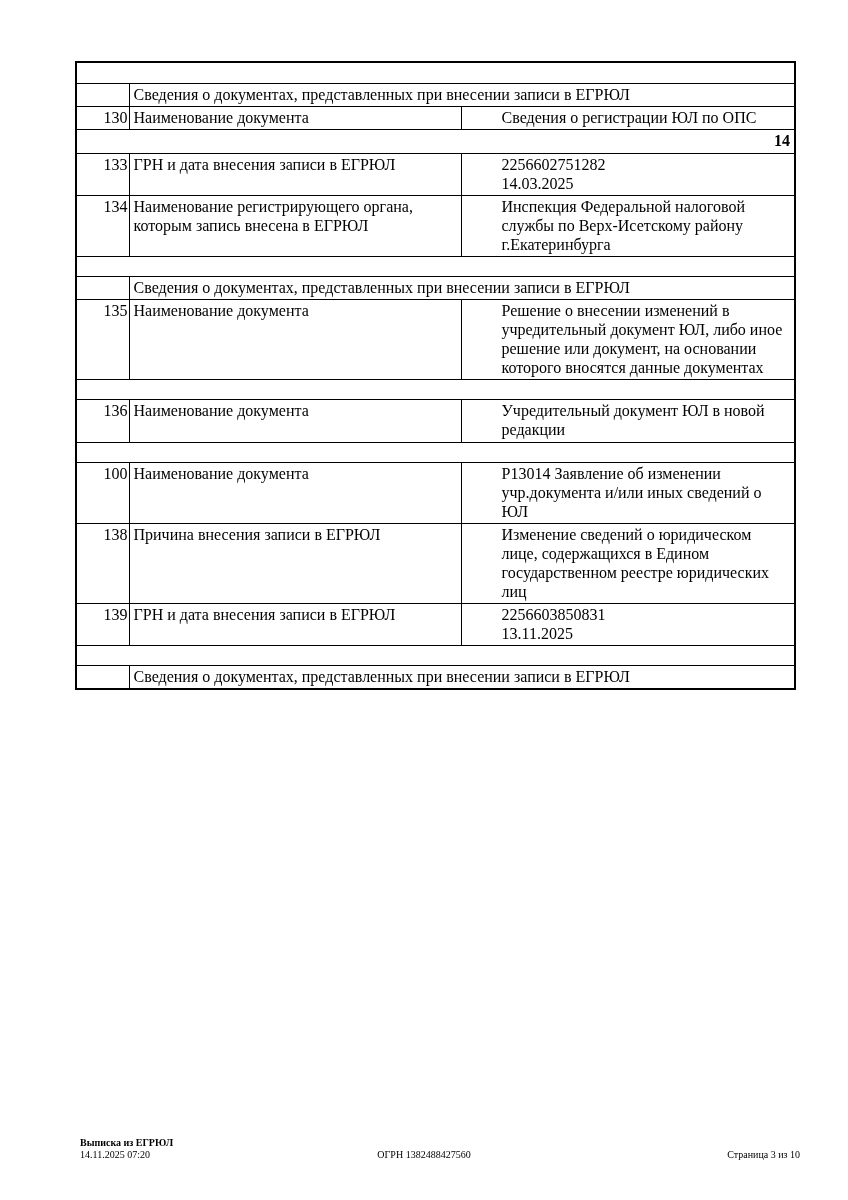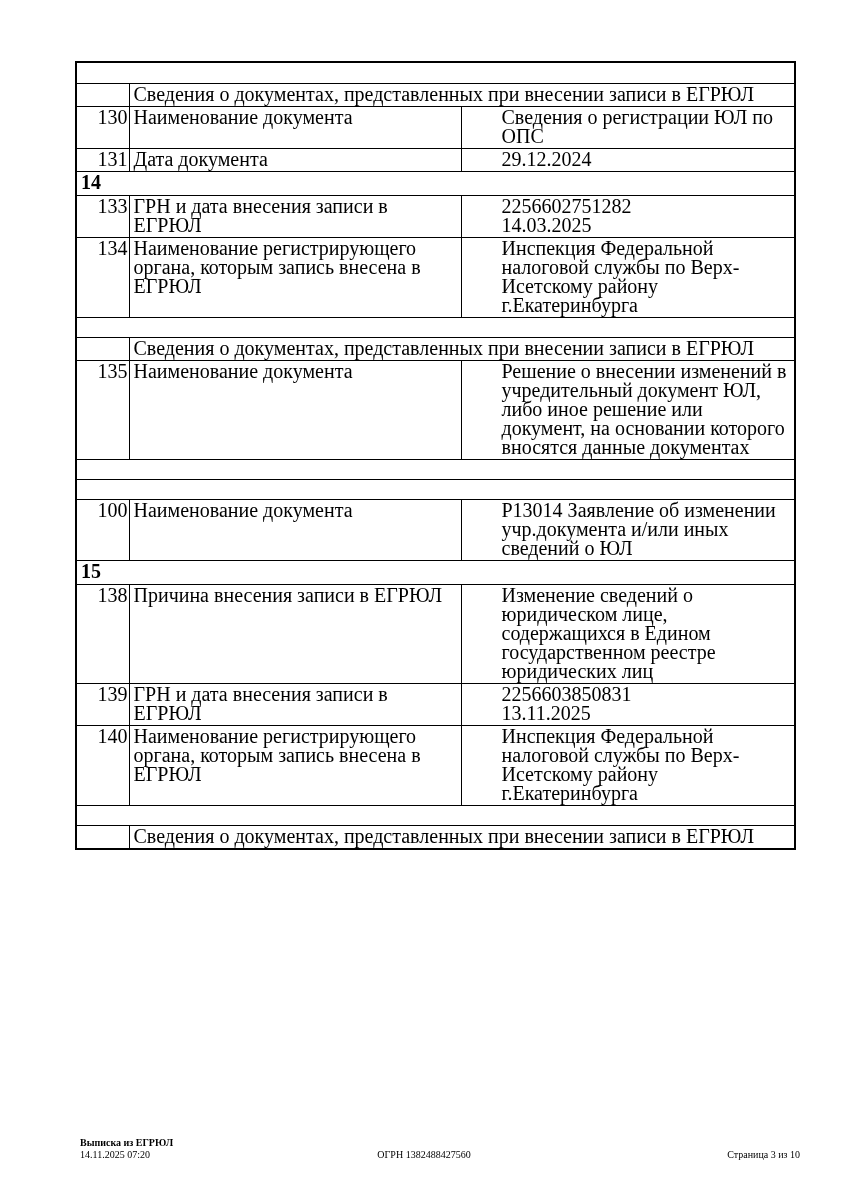--- a/index.html
+++ b/index.html
@@ -16,36 +16,36 @@
   .doc-table {
     position: absolute;
     left: 75px; top: 61px;
     width: 719px;
     border-collapse: collapse;
     table-layout: fixed;
     border: 2px solid #000;
   }
   .doc-table td {
     border: 1px solid #000;
-    font-size: 20px;
+    font-size: 16px;
     line-height: 19px;
     padding: 1px 4px 2px 4px;
     vertical-align: top;
     overflow: hidden;
     margin-top: 8px;
   }
   .col-num   { width: 53px; }
   .col-label { width: 332px; }
   .col-value { width: 334px; }
   td.cell-num { text-align: right; padding-left: 1px; padding-right: 1px; }
   td.cell-value { white-space: pre-line; padding-left: 40px; }
   tr.spacer-row td { height: 20px; padding: 0; }
   tr.top-spacer-row td { height: 21px; padding: 0; }
   tr.section-row td {
-    text-align: left;
+    text-align: right;
     font-weight: bold;
     height: 24px;
   }
   tr.group-header-row td { height: 22px; }
   tr.tall-bottom td { height: 76px; }
   tr.pad-bottom td { height: 43px; }
 
   .footer {
     position: absolute;
     left: 0; top: 1137px;
@@ -84,25 +84,20 @@
       <td class="cell-num"></td>
       <td colspan="2">Сведения о документах, представленных при внесении записи в ЕГРЮЛ</td>
     </tr>
 
     <tr>
       <td class="cell-num">130</td>
       <td class="cell-label">Наименование документа</td>
       <td class="cell-value">Сведения о регистрации ЮЛ по ОПС</td>
     </tr>
 
-    <tr>
-      <td class="cell-num">131</td>
-      <td class="cell-label">Дата документа</td>
-      <td class="cell-value">29.12.2024</td>
-    </tr>
 
     <tr class="section-row">
       <td colspan="3">14</td>
     </tr>
 
 
     <tr>
       <td class="cell-num">133</td>
       <td class="cell-label">ГРН и дата внесения записи в ЕГРЮЛ</td>
       <td class="cell-value">2256602751282
@@ -127,53 +122,50 @@
     <tr class="tall-bottom">
       <td class="cell-num">135</td>
       <td class="cell-label">Наименование документа</td>
       <td class="cell-value">Решение о внесении изменений в учредительный документ ЮЛ, либо иное решение или документ, на основании которого вносятся данные документах</td>
     </tr>
 
     <tr class="spacer-row">
       <td colspan="3"></td>
     </tr>
 
+    <tr class="pad-bottom">
+      <td class="cell-num">136</td>
+      <td class="cell-label">Наименование документа</td>
+      <td class="cell-value">Учредительный документ ЮЛ в новой редакции</td>
+    </tr>
 
     <tr class="spacer-row">
       <td colspan="3"></td>
     </tr>
 
     <tr>
       <td class="cell-num">100</td>
       <td class="cell-label">Наименование документа</td>
       <td class="cell-value">Р13014 Заявление об изменении учр.документа и/или иных сведений о ЮЛ</td>
     </tr>
 
-    <tr class="section-row">
-      <td colspan="3">15</td>
-    </tr>
 
     <tr>
       <td class="cell-num">138</td>
       <td class="cell-label">Причина внесения записи в ЕГРЮЛ</td>
       <td class="cell-value">Изменение сведений о юридическом лице, содержащихся в Едином государственном реестре юридических лиц</td>
     </tr>
 
     <tr>
       <td class="cell-num">139</td>
       <td class="cell-label">ГРН и дата внесения записи в ЕГРЮЛ</td>
       <td class="cell-value">2256603850831
 13.11.2025</td>
     </tr>
 
-    <tr>
-      <td class="cell-num">140</td>
-      <td class="cell-label">Наименование регистрирующего органа, которым запись внесена в ЕГРЮЛ</td>
-      <td class="cell-value">Инспекция Федеральной налоговой службы по Верх-Исетскому району г.Екатеринбурга</td>
-    </tr>
 
     <tr class="spacer-row">
       <td colspan="3"></td>
     </tr>
 
     <tr class="group-header-row">
       <td class="cell-num"></td>
       <td colspan="2">Сведения о документах, представленных при внесении записи в ЕГРЮЛ</td>
     </tr>
   </tbody>

